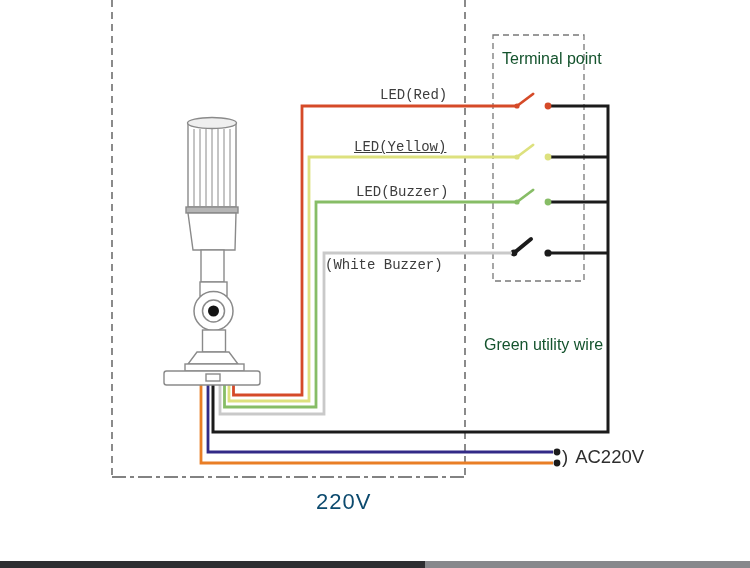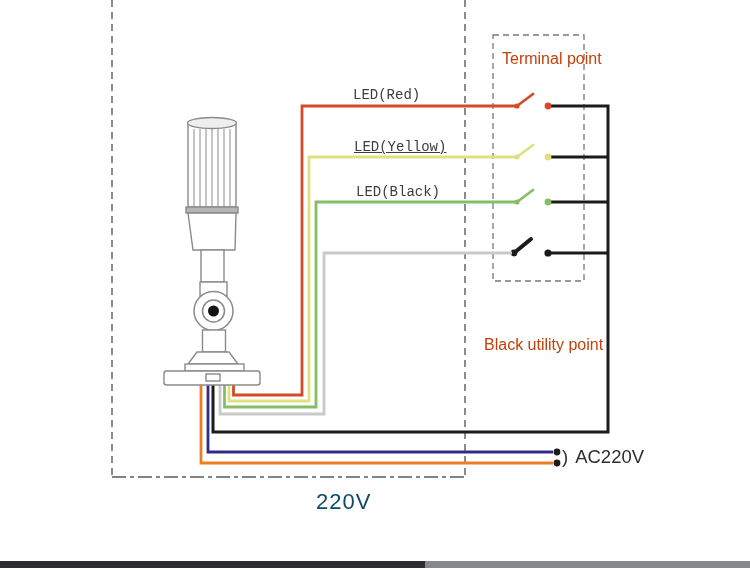--- a/index.html
+++ b/index.html
@@ -6,26 +6,26 @@
   #stage{
     position:relative;width:750px;height:568px;background:#ffffff;
     overflow:hidden;font-family:"Liberation Sans","DejaVu Sans",sans-serif;
   }
   #diagram-svg{position:absolute;left:0;top:0;}
   .lbl{position:absolute;white-space:nowrap;line-height:1.15;}
   .lbl-mono{
     font-family:"Liberation Mono","DejaVu Sans Mono",monospace;
     font-size:14px;color:#3d3d3d;
   }
-  .lbl-sans{color:#c2410c;}
+  .lbl-sans{color:#14532d;}
   .lbl-terminal{left:502px;top:50px;font-size:16px;}
   .lbl-black-utility{left:484px;top:336px;font-size:16px;}
   .lbl-ac{left:562px;top:446px;font-size:18.5px;display:flex;gap:7px;align-items:baseline;color:#2e2e2e;}
   .lbl-220v{left:316px;top:489px;font-size:22px;letter-spacing:1px;color:#0c4a6e;}
-  .lbl-led-red{left:353px;top:87px;}
+  .lbl-led-red{left:380px;top:87px;}
   .lbl-led-yellow{left:354px;top:139px;text-decoration:underline;}
   .lbl-led-green{left:356px;top:184px;}
   .lbl-white-buzzer{left:325px;top:257px;}
   .bottom-bar{position:absolute;top:561px;height:7px;}
   .bottom-bar.dark{left:0;width:425px;background:#2e2e31;}
   .bottom-bar.light{left:425px;width:325px;background:#87888c;}
 </style>
 </head>
 <body>
 
@@ -108,24 +108,25 @@
       <rect x="202.5" y="330" width="23" height="22"></rect>
       <path d="M197,352 L229,352 L238,364 L188,364 Z"></path>
       <rect x="185" y="364" width="59" height="7"></rect>
       <rect x="164" y="371" width="96" height="14" rx="2.5"></rect>
       <rect x="206" y="374" width="14" height="7"></rect>
     </g>
   </svg>
 
   <div class="lbl lbl-mono lbl-led-red">LED(Red)</div>
   <div class="lbl lbl-mono lbl-led-yellow">LED(Yellow)</div>
-  <div class="lbl lbl-mono lbl-led-green">LED(Black)</div>
+  <div class="lbl lbl-mono lbl-led-green">LED(Buzzer)</div>
+  <div class="lbl lbl-mono lbl-white-buzzer">(White Buzzer)</div>
 
   <div class="lbl lbl-sans lbl-terminal">Terminal point</div>
-  <div class="lbl lbl-sans lbl-black-utility">Black utility point</div>
+  <div class="lbl lbl-sans lbl-black-utility">Green utility wire</div>
 
   <div class="lbl lbl-sans lbl-ac">
     <span>)</span>
     <span>AC220V</span>
   </div>
 
   <div class="lbl lbl-sans lbl-220v">220V</div>
 
   <div class="bottom-bar dark"></div>
   <div class="bottom-bar light"></div>

